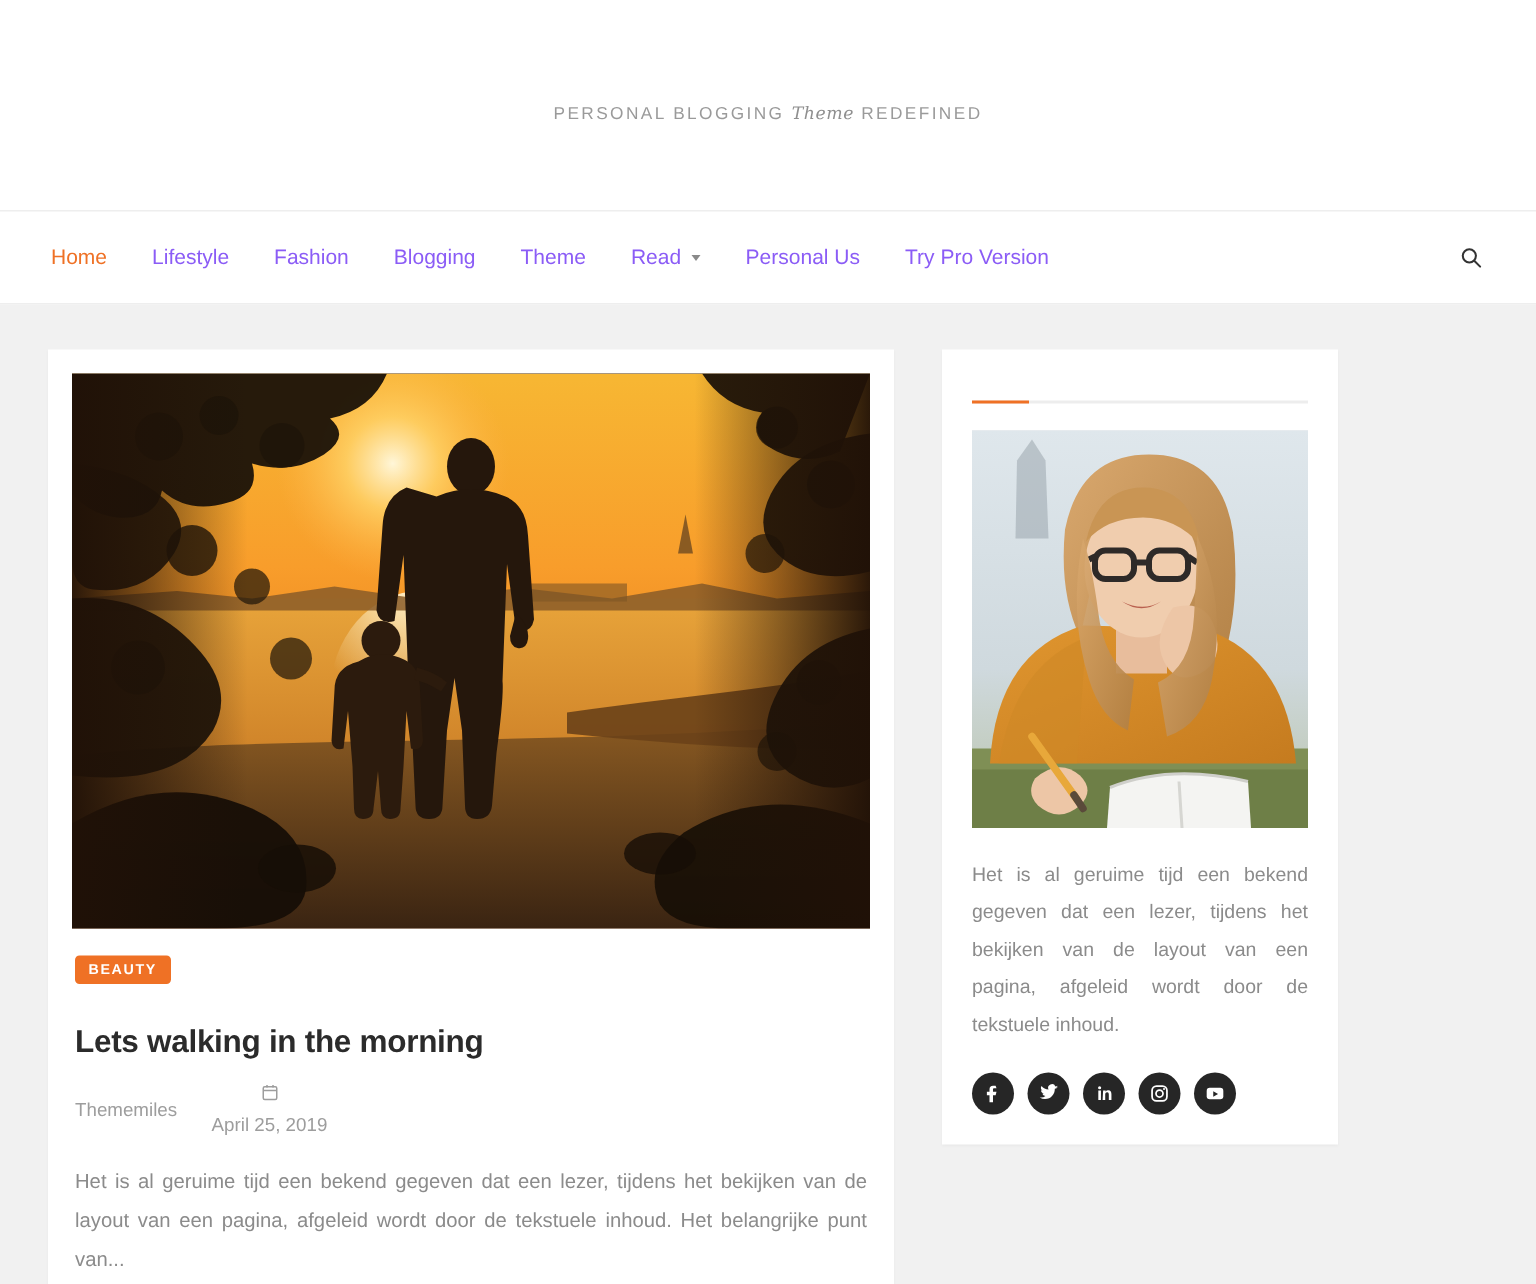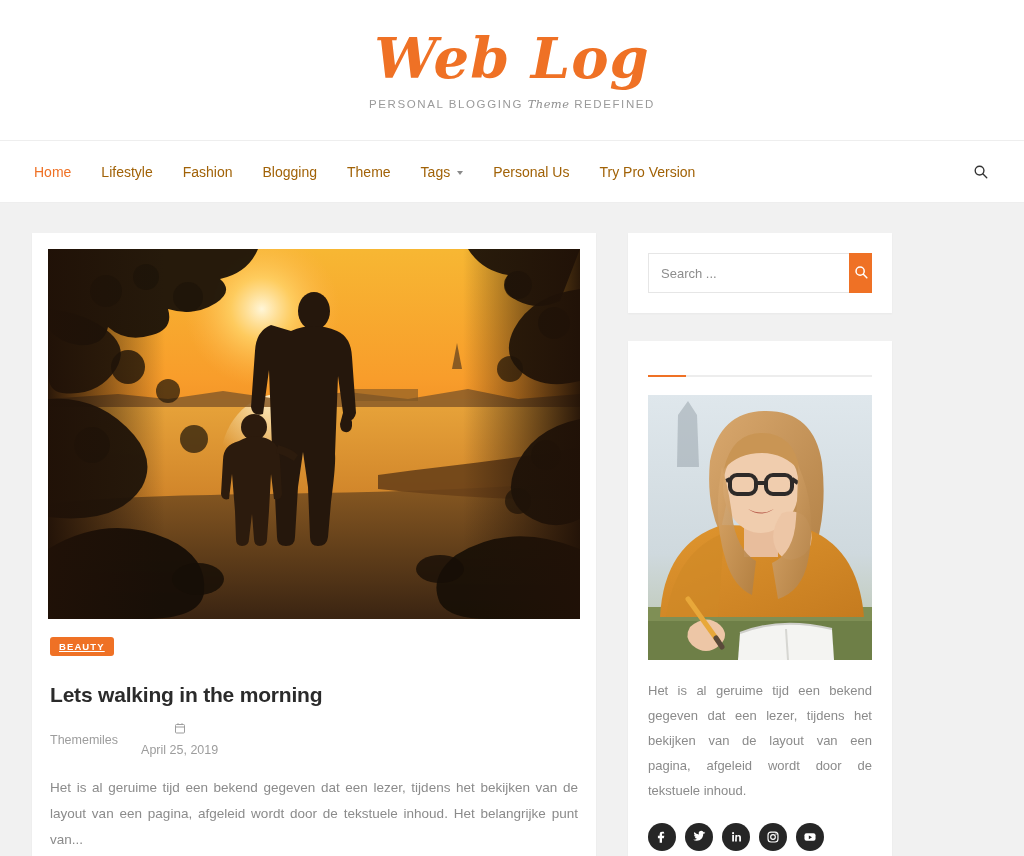--- a/index.html
+++ b/index.html
@@ -63,21 +63,21 @@
     padding-left: 2px;
   }
   .menu { display: flex; align-items: center; list-style: none; }
   .menu li { margin-right: 30px; }
   .menu li:last-child { margin-right: 0; }
   .menu a {
     display: inline-flex;
     align-items: center;
     gap: 5px;
     font-size: 14px;
-    color: #a16207;
+    color: #8b5cf6;
     text-decoration: none;
     white-space: nowrap;
   }
   .menu a.active { color: #ef7125; }
   .caret {
     display: inline-block;
     width: 0; height: 0;
     border-left: 3.5px solid transparent;
     border-right: 3.5px solid transparent;
     border-top: 4px solid #8a8a8a;
@@ -117,21 +117,20 @@
     display: inline-block;
     margin-top: 18px;
     background: #ef7125;
     color: #ffffff;
     font-size: 9.5px;
     font-weight: 700;
     letter-spacing: 1.1px;
     padding: 4px 9px 4px 9px;
     border-radius: 3px;
     text-transform: uppercase;
-    text-decoration: underline;
   }
   .post-title {
     margin-top: 27px;
     font-size: 21px;
     font-weight: 700;
     color: #2b2b2b;
     letter-spacing: -.2px;
   }
   .post-meta {
     margin-top: 15px;
@@ -239,21 +238,20 @@
     display: flex;
     align-items: center;
     justify-content: center;
     cursor: pointer;
   }
 </style>
 </head>
 <body>
 
 <header class="site-header">
-  <div class="logo">Web Log</div>
   <div class="tagline">
     <span>Personal Blogging </span><span class="em">Theme</span><span> Redefined</span>
   </div>
 </header>
 
 <nav class="navbar">
   <div class="nav-inner">
     <ul class="menu" id="nav-menu">
         <li><a href="#" class="active">
             <span>Home</span>
@@ -264,21 +262,21 @@
         <li><a href="#" class="">
             <span>Fashion</span>
           </a></li>
         <li><a href="#" class="">
             <span>Blogging</span>
           </a></li>
         <li><a href="#" class="">
             <span>Theme</span>
           </a></li>
         <li><a href="#" class="">
-            <span>Tags</span>
+            <span>Read</span>
             <span class="caret"></span>
           </a></li>
         <li><a href="#" class="">
             <span>Personal Us</span>
           </a></li>
         <li><a href="#" class="">
             <span>Try Pro Version</span>
           </a></li>
       </ul>
     <div class="nav-search">
@@ -409,33 +407,20 @@
           <span>Read More</span>
           <span class="chev">›</span>
         </button>
       </div>
     </article>
 
   </main>
 
   <aside class="sidebar">
 
-    <section class="widget">
-      <form class="search-form">
-        <input class="search-input" type="text" placeholder="Search ..." style="">
-        <button class="search-btn" type="submit">
-          <span>
-            <svg width="14" height="14" viewBox="0 0 24 24" fill="none" stroke="#ffffff" stroke-width="2.6" stroke-linecap="round">
-              <circle cx="10.5" cy="10.5" r="7"></circle>
-                <line x1="16" y1="16" x2="22" y2="22"></line>
-            </svg>
-          </span>
-        </button>
-      </form>
-    </section>
 
     <section class="widget">
       <div class="title-rule"></div>
 
       <div class="about-photo">
         <svg viewBox="0 0 224 265" preserveAspectRatio="xMidYMid slice" aria-hidden="true">
           <defs>
             <linearGradient id="bgsky" x1="0" y1="0" x2="0" y2="1">
               <stop offset="0%" stop-color="#dfe7ec"></stop>
               <stop offset="60%" stop-color="#cfd9de"></stop>

